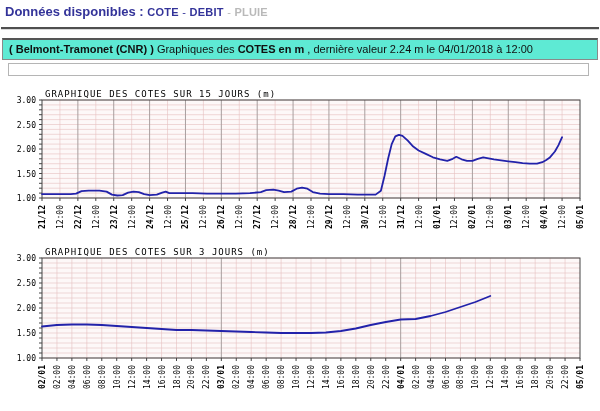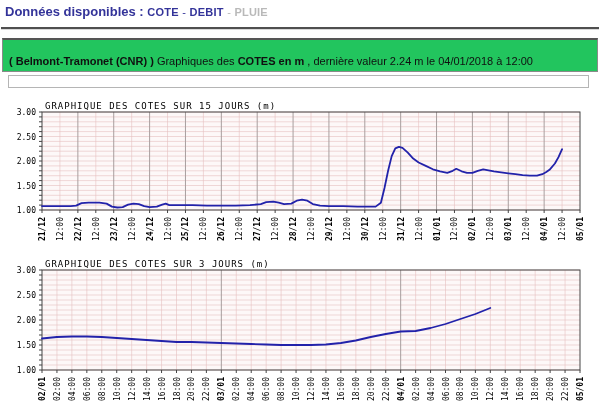--- a/index.html
+++ b/index.html
@@ -6,22 +6,22 @@
   body{width:600px;height:411px;overflow:hidden;font-family:"Liberation Sans",sans-serif;}
   .top{padding:3px 0 0 5px;}
   .l1,.l2label{color:#333399;font-weight:bold;font-size:13px;line-height:17px;}
   .l2{font-size:13px;line-height:17px;}
   .ds{font-size:11px;font-weight:bold;letter-spacing:0.2px;}
   .ds-on{color:#333399;}
   .ds-off{color:#b9b9b9;}
   .sep1{color:#333399;font-size:11px;}
   .sep2{color:#b9b9b9;font-size:11px;}
   .rule{margin:6px 1px 0 1px;border-top:2px solid #4f4f4f;border-bottom:1px solid #d9d9d9;}
-  .station{margin:8px 2px 0 2px;background:#22c55e;border:1px solid #8a8a8a;border-top:2px solid #555;
-           padding:15px 6px 4px 6px;font-size:11px;color:#101010;white-space:nowrap;}
+  .station{margin:8px 2px 0 2px;background:#5eead4;border:1px solid #8a8a8a;border-top:2px solid #555;
+           padding:3px 6px 4px 6px;font-size:11px;color:#101010;white-space:nowrap;}
   .b{font-weight:bold;}
   .emptybox{margin:3px 11px 0 8px;height:11px;background:#fff;border:1px solid #b5b5b5;}
   .chart{margin-top:12px;}
   .chart svg{display:block;}
   .ytick{font:8px "DejaVu Sans Mono",monospace;fill:#000;}
   .xtick{font:8px "DejaVu Sans Mono",monospace;fill:#000;}
   .xtick.major{font-weight:bold;}
   .ctitle{font:9px "DejaVu Sans Mono",monospace;fill:#000;letter-spacing:1px;}
 </style>
 </head>

